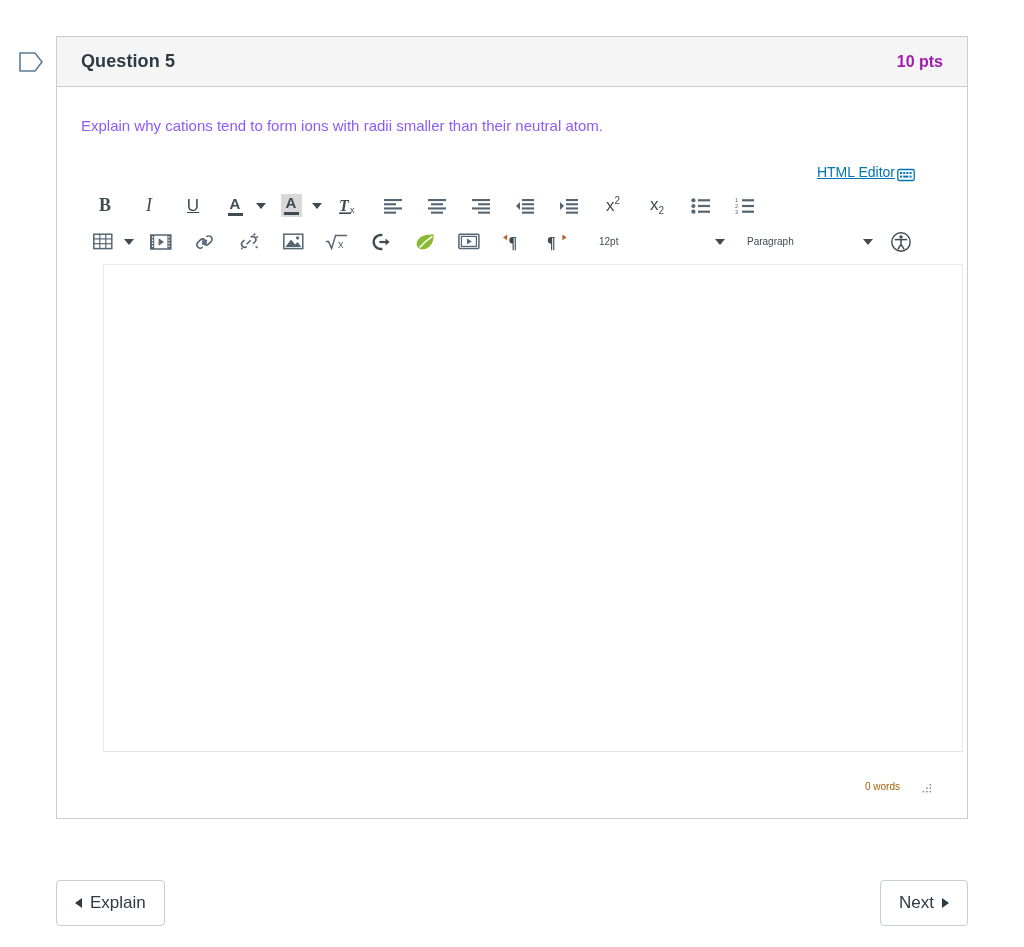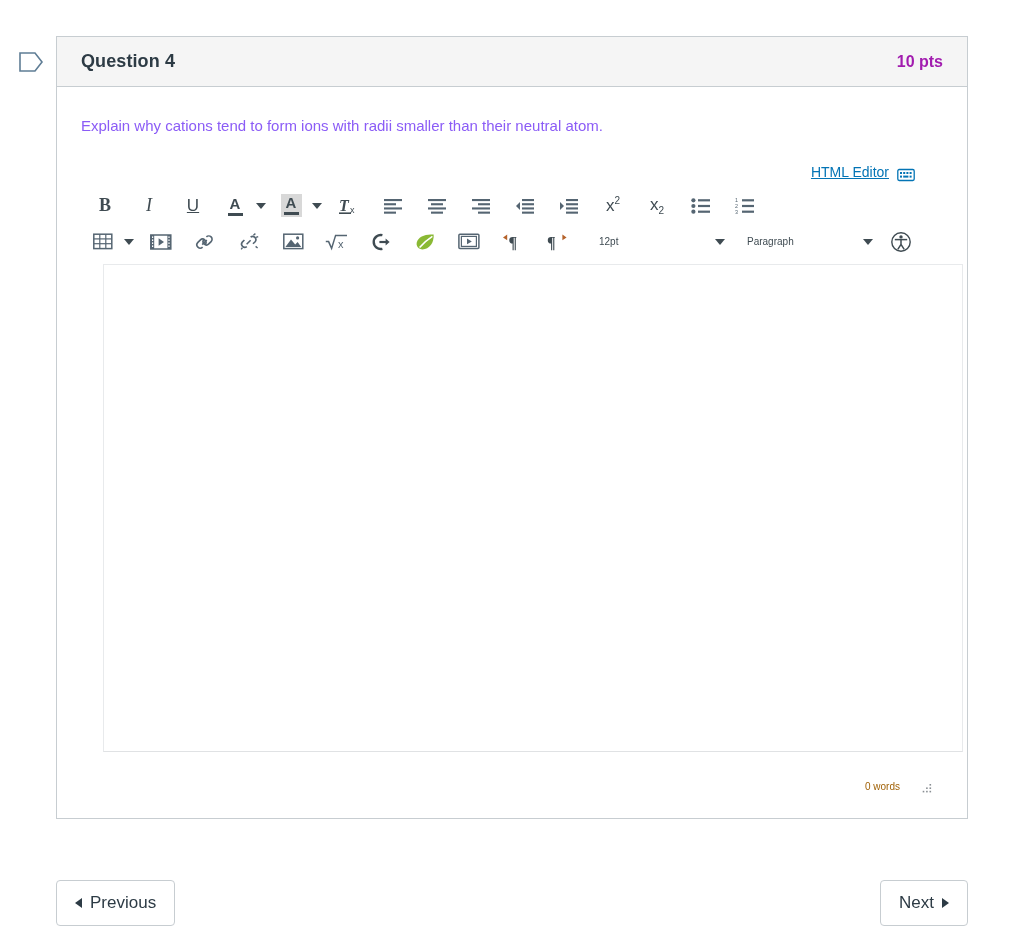--- a/index.html
+++ b/index.html
@@ -71,21 +71,21 @@
   .html-editor-row {
     display: flex;
     justify-content: flex-end;
     align-items: center;
     margin-bottom: 8px;
     padding-right: 28px;
   }
   .html-editor-link {
     display: inline-flex;
     align-items: flex-end;
-    gap: 8px;
+    gap: 2px;
     color: #0374b5;
     font-size: 14px;
     text-decoration: underline;
     cursor: pointer;
   }
   .kbd-icon { display: block; margin-bottom: -2px; }
 
   
   .rce {
     border: 0;
@@ -229,21 +229,21 @@
 
   <div class="flag-marker">
     <svg width="26" height="24" viewBox="0 0 26 24">
       <path d="M2 3 H17 L24 12 L17 21 H2 Z" fill="none" stroke="#5f7d95" stroke-width="1.6"></path>
     </svg>
   </div>
 
   <div class="question-box">
 
     <div class="question-header">
-      <div class="question-title">Question 4</div>
+      <div class="question-title">Question 5</div>
       <div class="question-points">10 pts</div>
     </div>
 
     <div class="question-body">
       <p class="question-text">Explain why cations tend to form ions with radii smaller than their neutral atom.</p>
 
       <div class="html-editor-row">
         <span class="html-editor-link">
           <span>HTML Editor</span>
           <svg class="kbd-icon" width="18" height="14" viewBox="0 0 18 14">
@@ -521,21 +521,21 @@
             <rect x="3.7" y="8.8" width="1.6" height="1.6" fill="#8a8f94"></rect>
           </svg>
         </div>
       </div>
     </div>
   </div>
 
   <div class="nav-row">
     <button class="nav-btn">
       <span class="tri-left"></span>
-      <span>Previous</span>
+      <span>Explain</span>
     </button>
     <button class="nav-btn">
       <span>Next</span>
       <span class="tri-right"></span>
     </button>
   </div>
 
 </div>
 
 </body></html>

